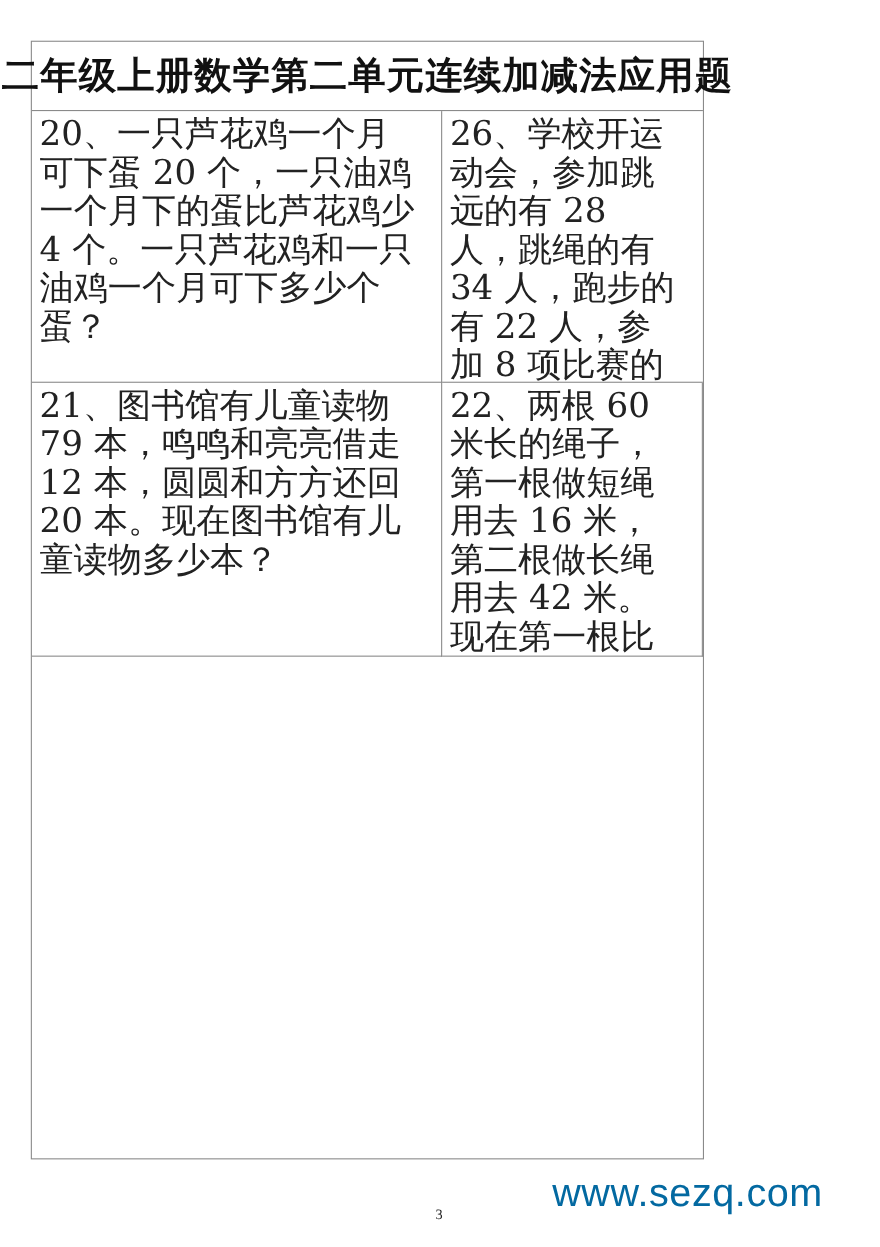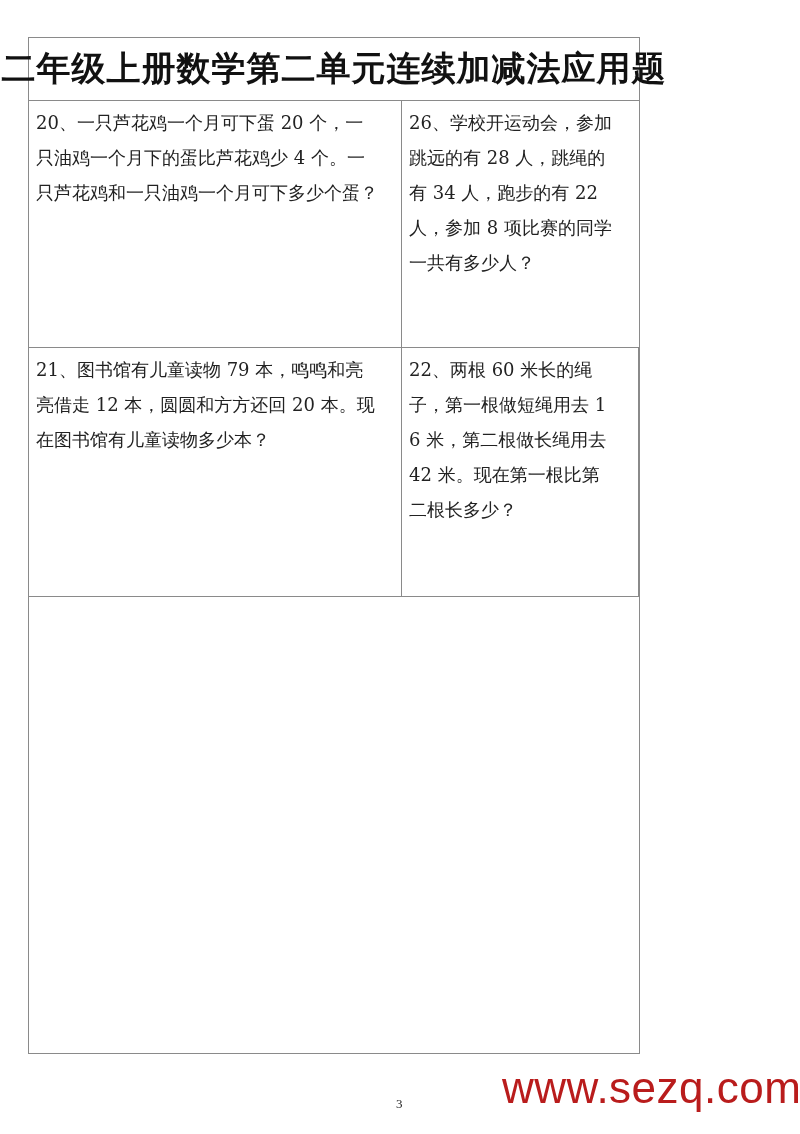--- a/index.html
+++ b/index.html
@@ -49,21 +49,21 @@
       left: 0;
       top: 63px;
       width: 100%;
       display: grid;
       grid-template-columns: 373px 1fr;
       grid-template-rows: 247px 249px 247px 211px;
     }
     .cell {
       box-sizing: border-box;
       padding: 4px 21px 0 7px;
-      font-size: 18px;
+      font-size: 31px;
       line-height: 35px;
       color: #222222;
       overflow: hidden;
       word-break: break-all;
     }
     .cell.left {
       border-right: 1.5px solid #8a8a8a;
     }
     .cell.not-last {
       border-bottom: 1.5px solid #8a8a8a;
@@ -74,22 +74,22 @@
       top: 1096px;
       font-family: "Liberation Serif", "DejaVu Serif", serif;
       font-size: 13px;
       color: #222222;
     }
     .watermark {
       position: absolute;
       left: 502px;
       top: 1063px;
       font-family: "Liberation Sans", "DejaVu Sans", sans-serif;
-      font-size: 44px;
-      color: #b91c1c;
+      font-size: 36px;
+      color: #0369a1;
       letter-spacing: 0.5px;
       white-space: nowrap;
     }
   </style>
 </head>
 <body>
 
 <div class="sheet">
   <div class="title-row">
     <div class="title">二年级上册数学第二单元连续加减法应用题</div>

